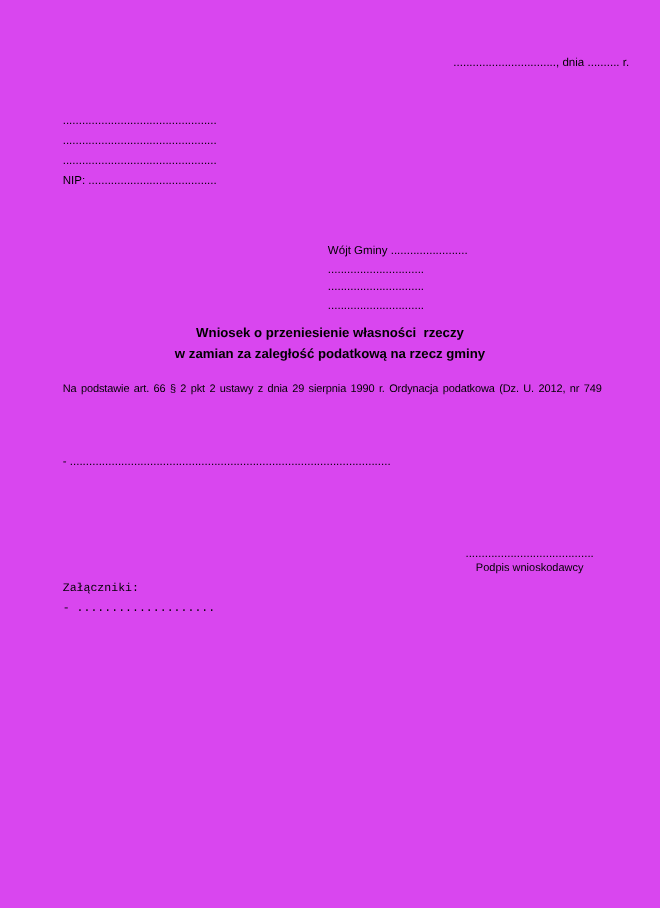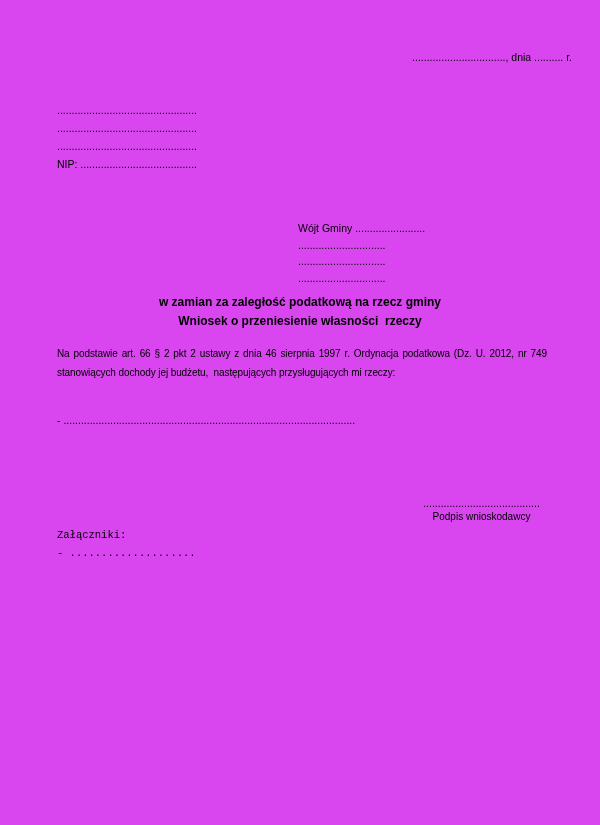--- a/index.html
+++ b/index.html
@@ -107,27 +107,26 @@
   </div>
 
   <div class="addressee-block">
     <div>Wójt Gminy ........................</div>
     <div>..............................</div>
     <div>..............................</div>
     <div>..............................</div>
   </div>
 
   <div class="doc-title">
+    <div>Wniosek o przeniesienie własności &nbsp;rzeczy</div>
     <div>w zamian za zaległość podatkową na rzecz gminy</div>
-    <div>Wniosek o przeniesienie własności &nbsp;rzeczy</div>
   </div>
 
   <div class="paragraph">
-    <div class="just">Na podstawie art. 66 § 2 pkt 2 ustawy z dnia 46 sierpnia 1997 r. Ordynacja podatkowa (Dz. U. 2012, nr 749</div>
-    <div>stanowiących dochody jej budżetu, &nbsp;następujących przysługujących mi rzeczy:</div>
+    <div class="just">Na podstawie art. 66 § 2 pkt 2 ustawy z dnia 29 sierpnia 1990 r. Ordynacja podatkowa (Dz. U. 2012, nr 749</div>
   </div>
 
   <div class="item-line">- ....................................................................................................</div>
 
 
   <div class="signature-block">
     <div>........................................</div>
     <div class="sig-label">Podpis wnioskodawcy</div>
   </div>
 

